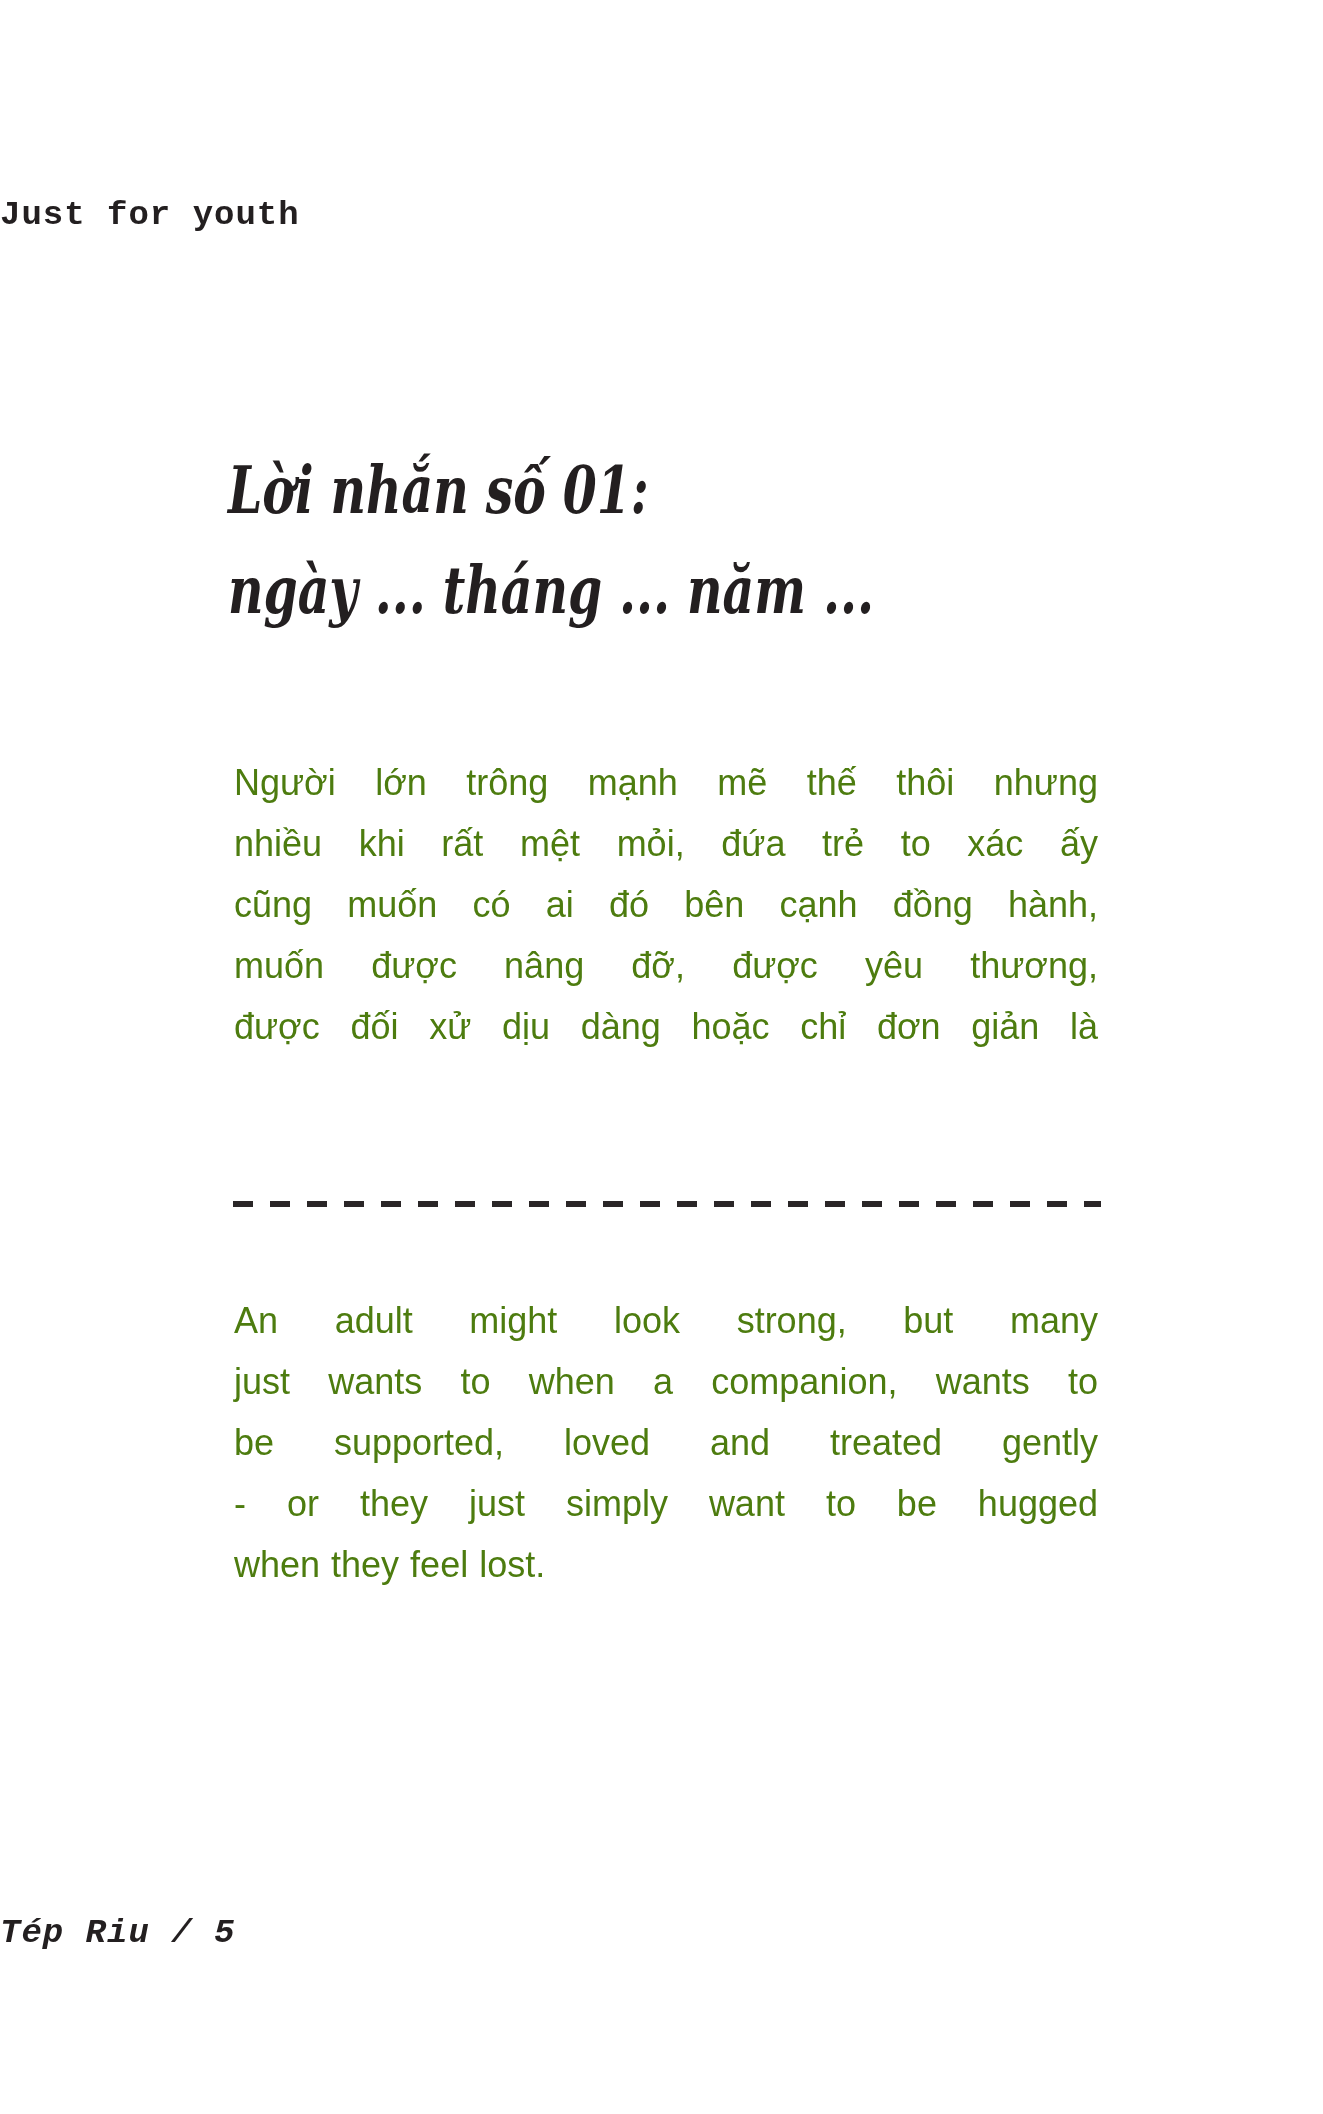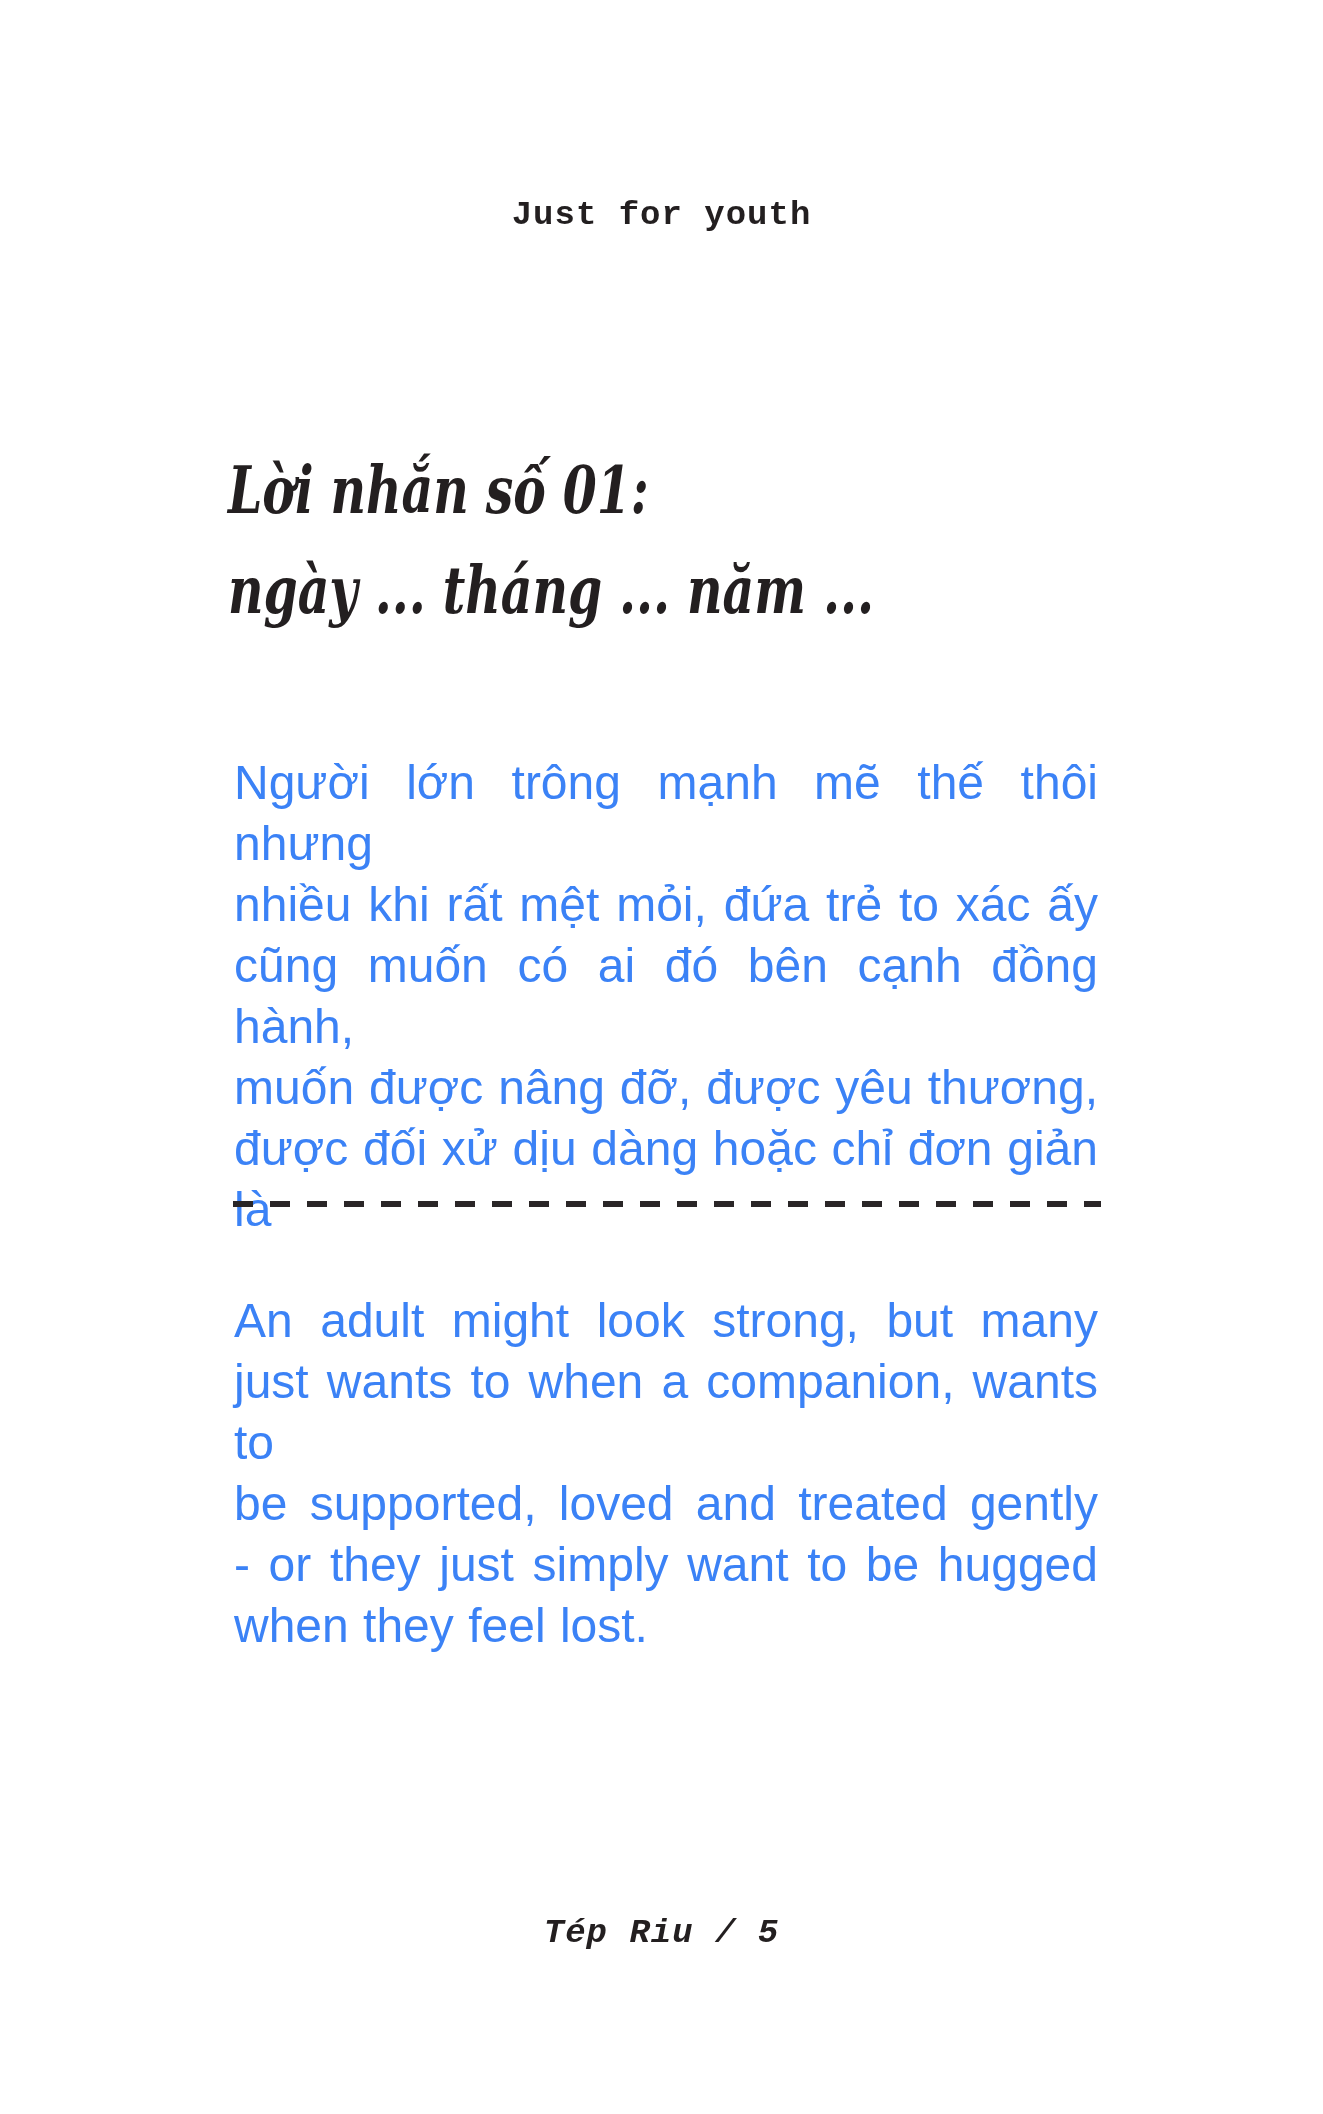--- a/index.html
+++ b/index.html
@@ -14,21 +14,21 @@
     margin: 0 auto;
     background: #ffffff;
     color: #231f20;
     overflow: hidden;
     font-family: "Liberation Sans", sans-serif;
   }
   .typewriter {
     position: absolute;
     left: 0;
     right: 0;
-    text-align: center;
+    text-align: left;
     font-family: "Liberation Mono", "DejaVu Sans Mono", monospace;
     font-size: 34px;
     font-weight: 700;
     letter-spacing: 1px;
     color: #231f20;
     white-space: nowrap;
   }
   .page-header { top: 196px; }
   .page-footer { top: 1914px; font-style: italic; }
   .chapter-title {
@@ -42,23 +42,23 @@
     line-height: 100px;
     white-space: nowrap;
     transform: scaleX(0.74);
     transform-origin: left top;
     color: #231f20;
   }
   .body-block {
     position: absolute;
     left: 234px;
     width: 864px;
-    font-size: 48px;
+    font-size: 36px;
     line-height: 61px;
-    color: #3b82f6;
+    color: #4d7c0f;
   }
   .vi-block { top: 752px; }
   .en-block { top: 1290px; }
   .jline {
     text-align: justify;
     text-align-last: justify;
     word-spacing: 1px;
   }
   .jline-last {
     text-align: center;

